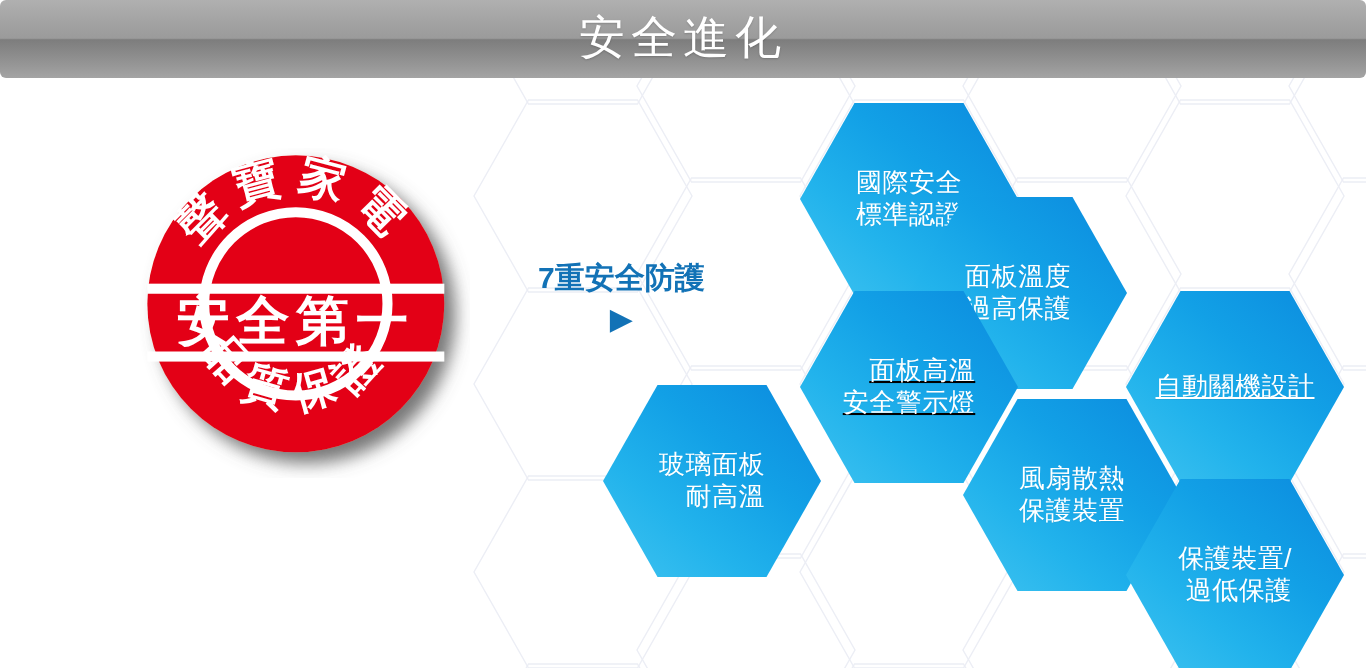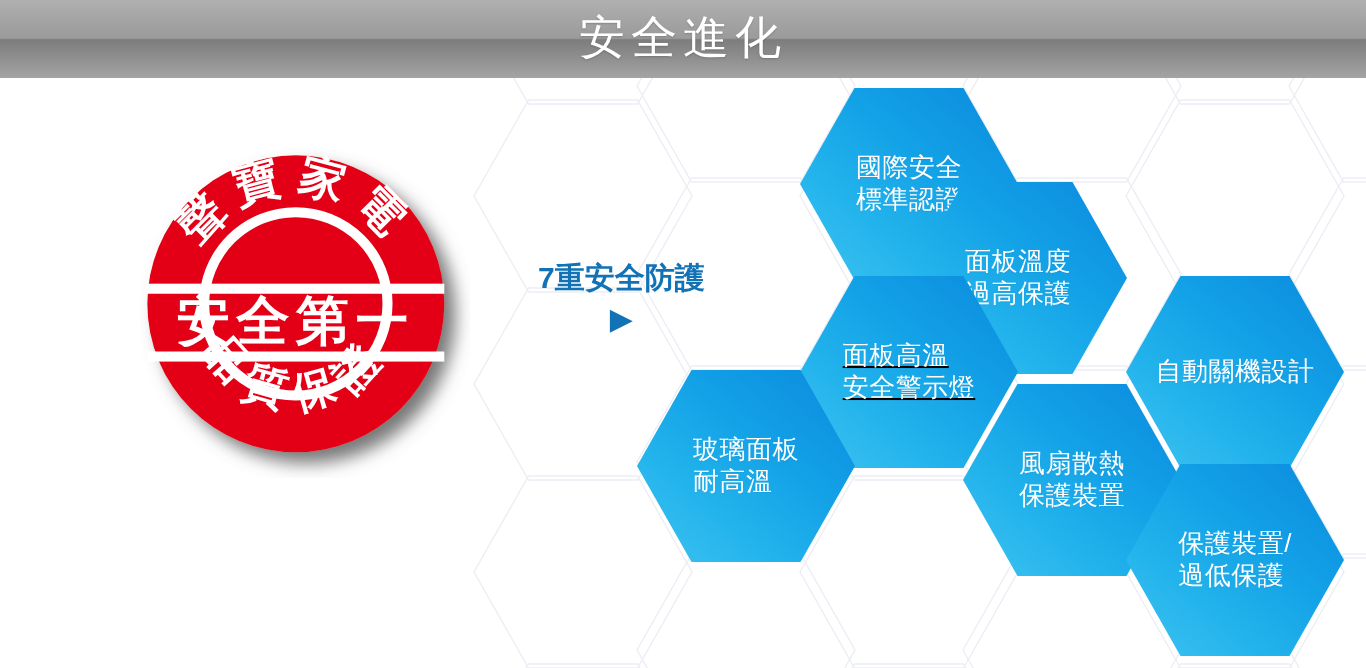--- a/index.html
+++ b/index.html
@@ -28,20 +28,21 @@
         #b0b0b0 0%,
         #a3a3a3 28%,
         #9b9b9b 49%,
         #7d7d7d 51%,
         #8d8d8d 72%,
         #9e9e9e 93%,
         #a4a4a4 100%);
     display: flex;
     align-items: center;
     justify-content: center;
+    border-radius: 6px;
   }
   #banner-title {
     color: #ffffff;
     font-size: 46px;
     letter-spacing: 6px;
     line-height: 1;
     font-weight: 400;
     text-shadow: 0 1px 2px rgba(0,0,0,0.18);
     transform: translateY(-2px);
   }
@@ -89,35 +90,36 @@
 
   
   .hex {
     position: absolute;
     width: 218px;
     height: 192px;
     clip-path: polygon(25% 0%, 75% 0%, 100% 50%, 75% 100%, 25% 100%, 0% 50%);
     display: flex;
     align-items: center;
     justify-content: center;
-    text-align: left;
+    text-align: right;
+    margin-top: 15px;
   }
   .hex-fill {
     background: linear-gradient(40deg, #3fc3f0 0%, #22b3ec 32%, #12a0e6 62%, #0b8ade 100%);
   }
   .hex-label {
     color: #ffffff;
     font-size: 26px;
     line-height: 1.22;
     letter-spacing: 0.5px;
     white-space: pre-line;
     font-weight: 400;
     text-shadow: 0 1px 1px rgba(0,0,0,0.05);
   }
-  .hex-label.one-line { font-size: 26px; }
+  .hex-label.one-line { font-size: 26px; text-decoration: underline; }
 </style>
 </head>
 <body>
 
 <div id="stage">
 
   <div id="banner">
     <div id="banner-title">安全進化</div>
   </div>
 
@@ -198,21 +200,21 @@
         <span class="hex-label one-line">自動關機設計</span>
       </div>
       <div class="hex hex-fill" style="left: 800px; top: 276px; text-decoration: underline;">
         <span class="hex-label">面板高溫
 安全警示燈</span>
       </div>
       <div class="hex hex-fill" style="left: 963px; top: 384px;">
         <span class="hex-label">風扇散熱
 保護裝置</span>
       </div>
-      <div class="hex hex-fill" style="left: 637px; top: 370px;">
+      <div class="hex hex-fill" style="left: 603px; top: 370px;">
         <span class="hex-label">玻璃面板
 耐高溫</span>
       </div>
       <div class="hex hex-fill" style="left: 1126px; top: 464px;">
         <span class="hex-label">保護裝置/
 過低保護</span>
       </div>
     </div>
 
 </div>

